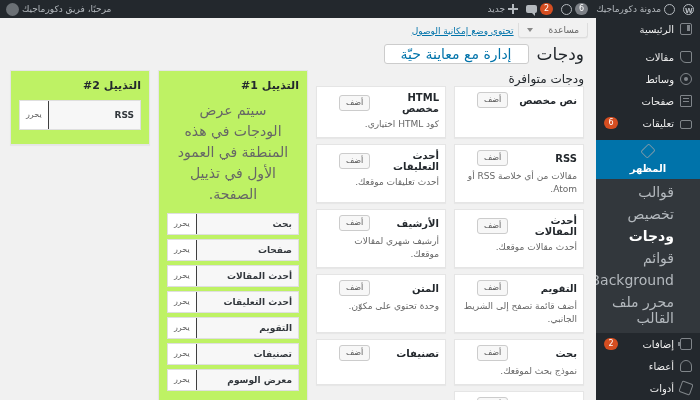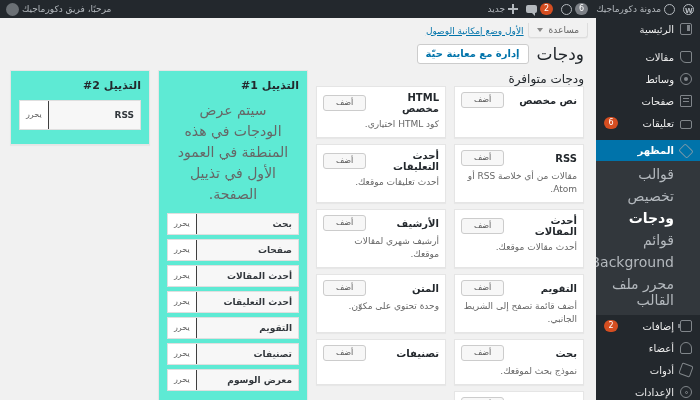--- a/index.html
+++ b/index.html
@@ -66,21 +66,21 @@
   .sidebar {
     position: absolute; top: 18px; right: 0; width: 104px; bottom: 0;
     background: #23282d; color: #eee; font-size: 10px;
   }
   .menu-item {
     display: flex; align-items: center; gap: 6px;
     padding: 5px 8px; color: #eee; position: relative;
     white-space: nowrap;
   }
   .menu-item.current {
-    background: #0073aa; color: #fff; font-weight: bold;
+    background: #0073aa; color: #fff; font-weight: bold; flex-direction: column;
   }
   .menu-item.current::before {
     content: ""; position: absolute; left: -5px; top: 50%;
     margin-top: -5px;
     border-top: 5px solid transparent; border-bottom: 5px solid transparent;
     border-left: 5px solid #f1f1f1;
   }
   .menu-sep { height: 6px; }
   .mi-icon {
     width: 12px; height: 12px; flex: 0 0 12px;
@@ -147,39 +147,39 @@
     position: absolute; top: 18px; right: 104px; left: 0; bottom: 0;
     background: #f1f1f1; overflow: hidden;
   }
   .screen-meta {
     height: 22px; display: flex; align-items: center; justify-content: flex-start;
     gap: 4px; padding: 3px 8px 0 8px;
   }
   .meta-tab {
     background: #f1f1f1; border: 1px solid #ddd; border-top: none;
     border-radius: 0 0 3px 3px; font-size: 9px; color: #666;
-    padding: 2px 8px; display: flex; align-items: center; gap: 6px;
+    padding: 2px 8px; display: flex; align-items: center; gap: 16px;
     box-shadow: 0 1px 0 rgba(0,0,0,.03);
   }
   .caret-down {
     width: 0; height: 0; border-left: 3px solid transparent;
     border-right: 3px solid transparent; border-top: 4px solid #888;
     display: inline-block;
   }
   .page-head {
     display: flex; align-items: center; gap: 8px; padding: 0 12px;
     margin-top: 4px;
   }
   .page-title {
     font-size: 17px; font-weight: normal; color: #23282d; margin: 0;
   }
   .btn {
-    display: inline-block; font-size: 10px; line-height: 16px;
+    display: inline-block; font-size: 14px; line-height: 16px;
     border: 1px solid #ccc; background: #f7f7f7; color: #555;
-    border-radius: 3px; padding: 1px 8px; white-space: nowrap; font-weight: bold;
+    border-radius: 3px; padding: 1px 16px; white-space: nowrap;
   }
   .btn.link-btn { border-color: #cccccc; background: #fff; color: #0073aa; }
   .link { color: #0073aa; text-decoration: underline; font-size: 9px; }
 
   .cols {
     display: flex; gap: 8px; padding: 6px 12px 0 12px; align-items: flex-start;
   }
   .col-avail { width: 268px; flex: 0 0 268px; }
   .col-side1 { width: 150px; flex: 0 0 150px; }
   .col-side2 { width: 140px; flex: 0 0 140px; }
@@ -196,26 +196,26 @@
   }
   .wc-head {
     display: flex; align-items: center; justify-content: space-between; gap: 4px;
   }
   .wc-title { font-size: 10px; font-weight: bold; color: #23282d; }
   .wc-desc {
     font-size: 9px; color: #666; line-height: 1.45; margin-top: 4px;
   }
   .add-btn {
     font-size: 8px; border: 1px solid #ccc; background: #f7f7f7; color: #555;
-    border-radius: 3px; padding: 0 12px; line-height: 14px;
+    border-radius: 3px; padding: 0 6px; line-height: 14px; margin-left: 16px;
   }
 
   
   .panel {
-    background: #5eead4; border: 1px solid #e5e5e5; box-shadow: 0 1px 1px rgba(0,0,0,.04);
+    background: #bef264; border: 1px solid #e5e5e5; box-shadow: 0 1px 1px rgba(0,0,0,.04);
     padding: 8px 8px 10px;
   }
   .panel-title {
     font-size: 11px; font-weight: bold; color: #23282d; margin: 0 0 8px;
   }
   .panel-desc { font-size: 14px; color: #666; line-height: 1.5; margin: 0 8px 8px; text-align: center; }
   .wrow {
     border: 1px solid #dfdfdf; background: #f7f7f7;
     display: flex; align-items: stretch; justify-content: space-between;
     margin-bottom: 4px; height: 22px;
@@ -323,21 +323,21 @@
     </div>
   </div>
 
   <div class="content">
 
     <div class="screen-meta">
       <div class="meta-tab">
         <span>مساعدة</span>
         <span class="caret-down"></span>
       </div>
-      <a class="link" href="#">الأول وضع إمكانية الوصول</a>
+      <a class="link" href="#">تحتوي وضع إمكانية الوصول</a>
     </div>
 
     <div class="page-head">
       <h1 class="page-title">ودجات</h1>
       <span class="btn link-btn">إدارة مع معاينة حيّة</span>
     </div>
 
     <div class="cols">
 
       <div class="col-avail">

